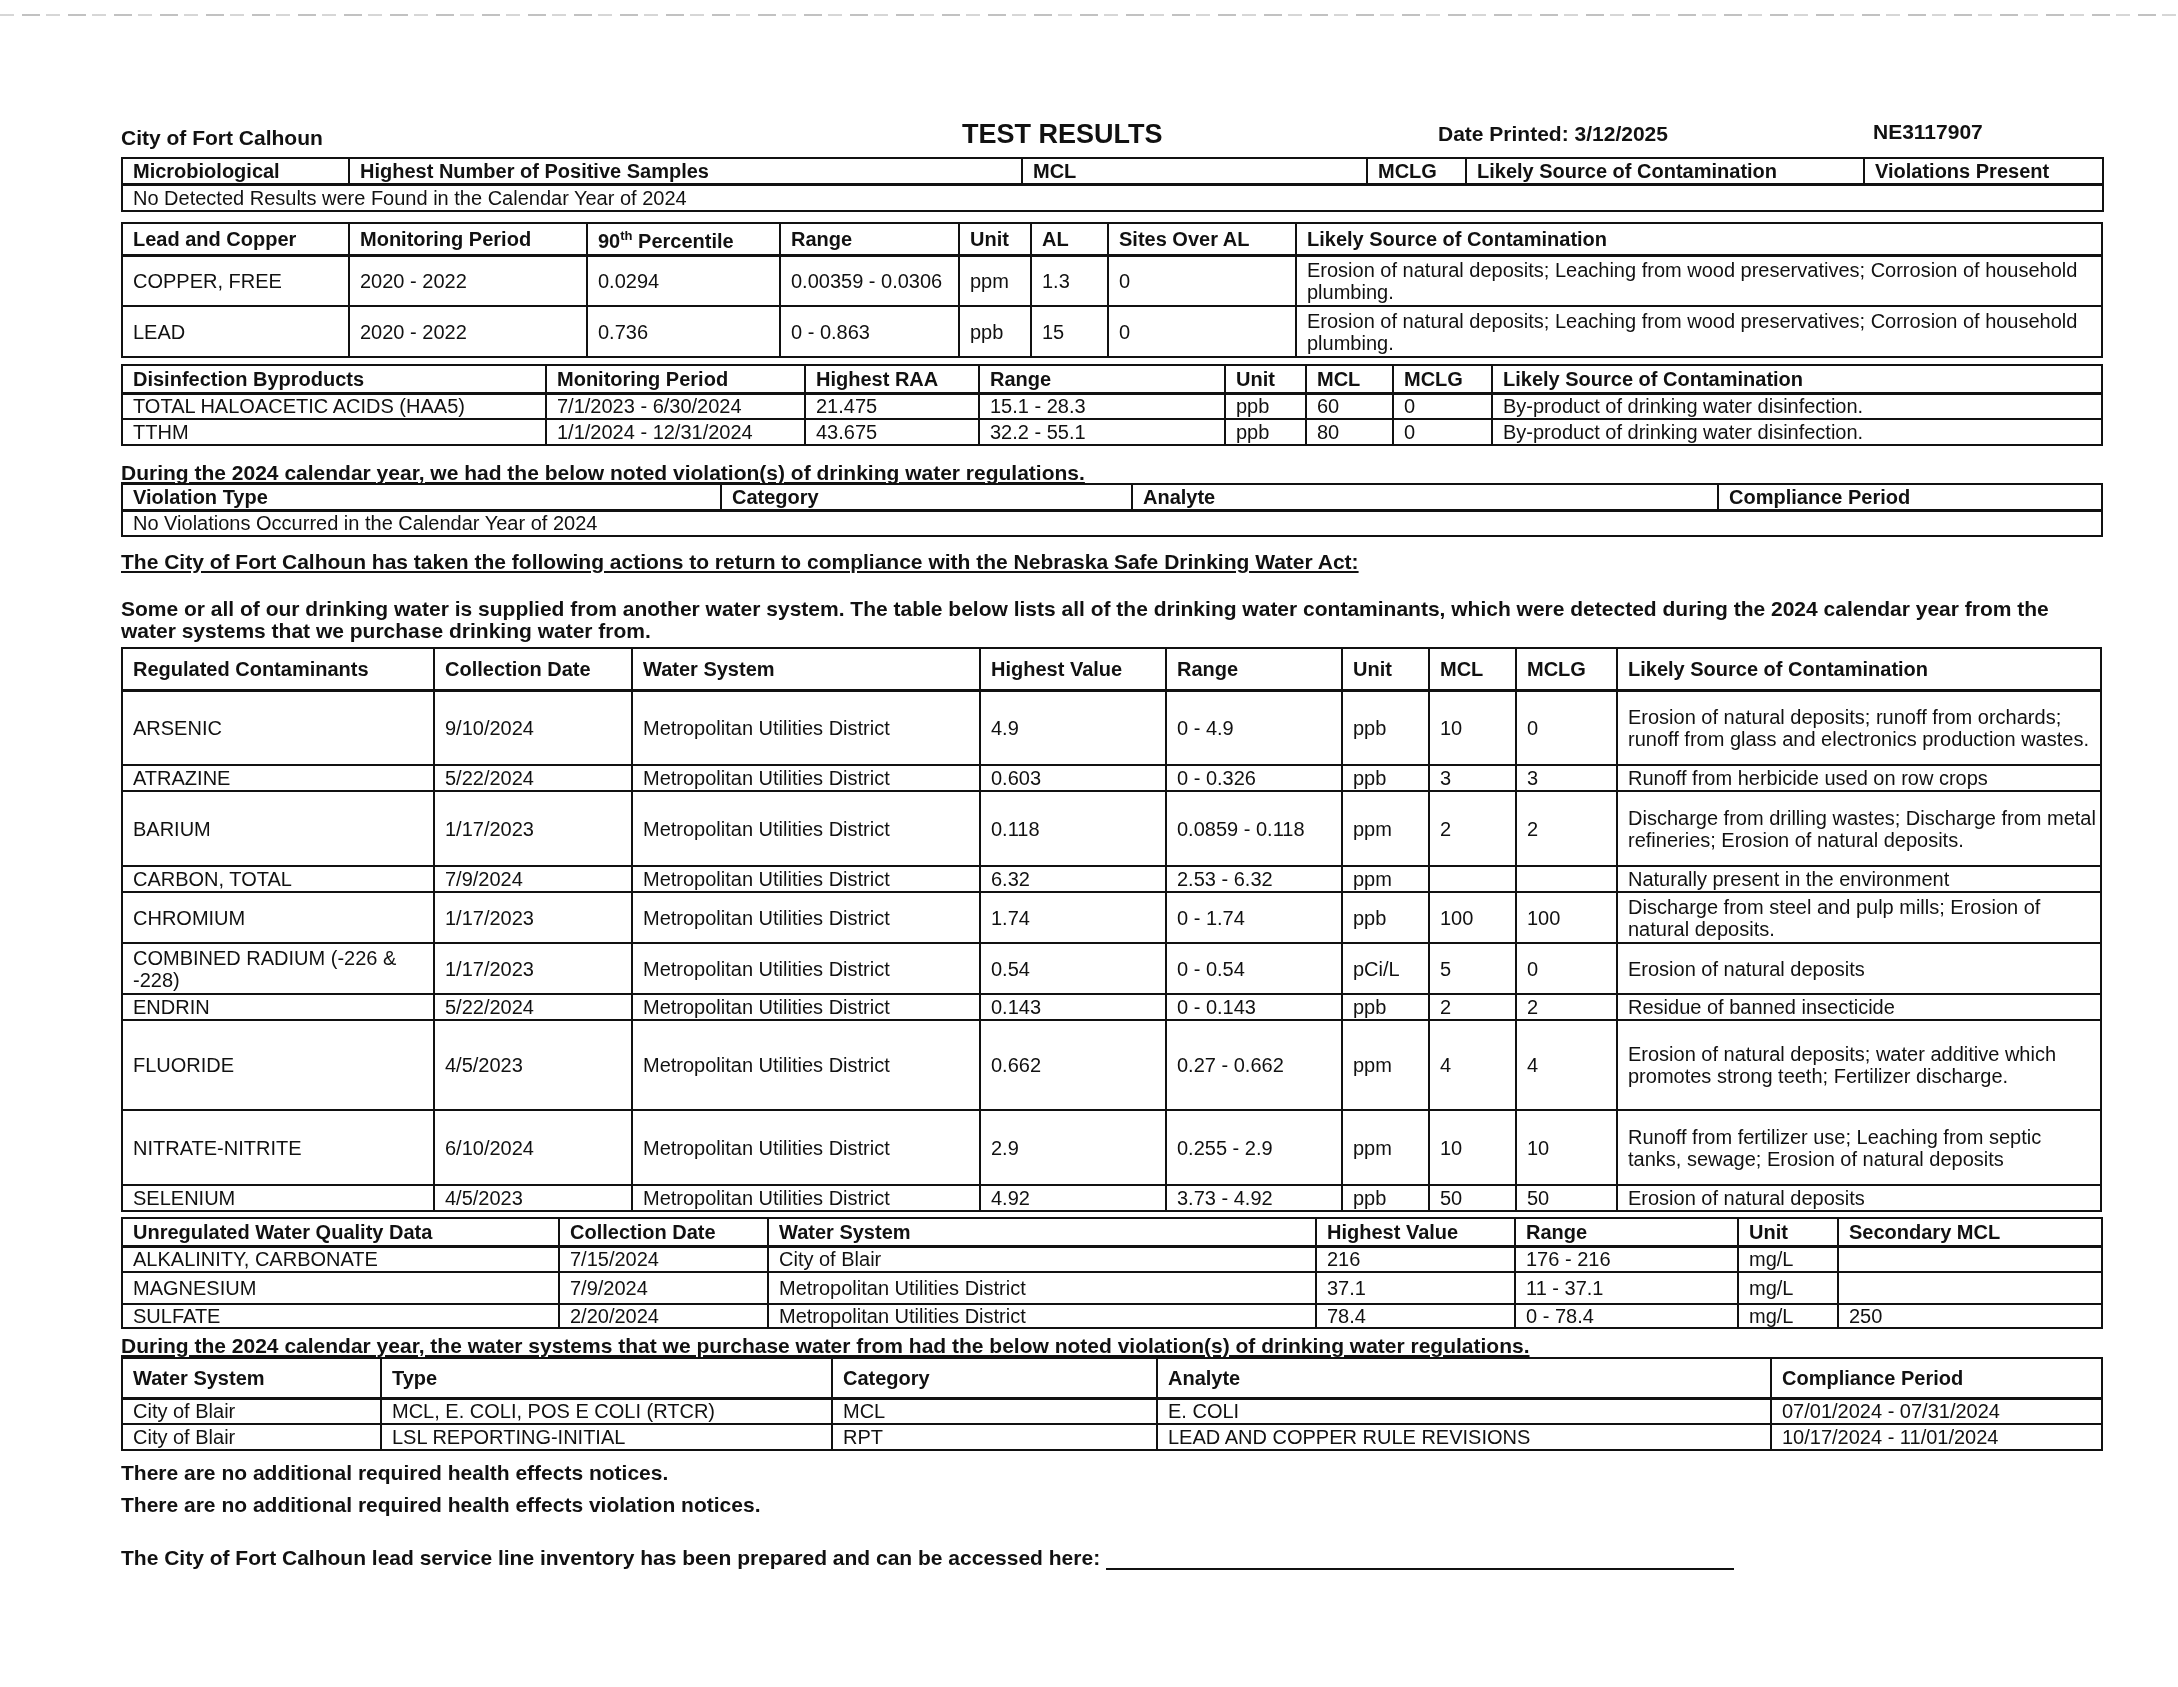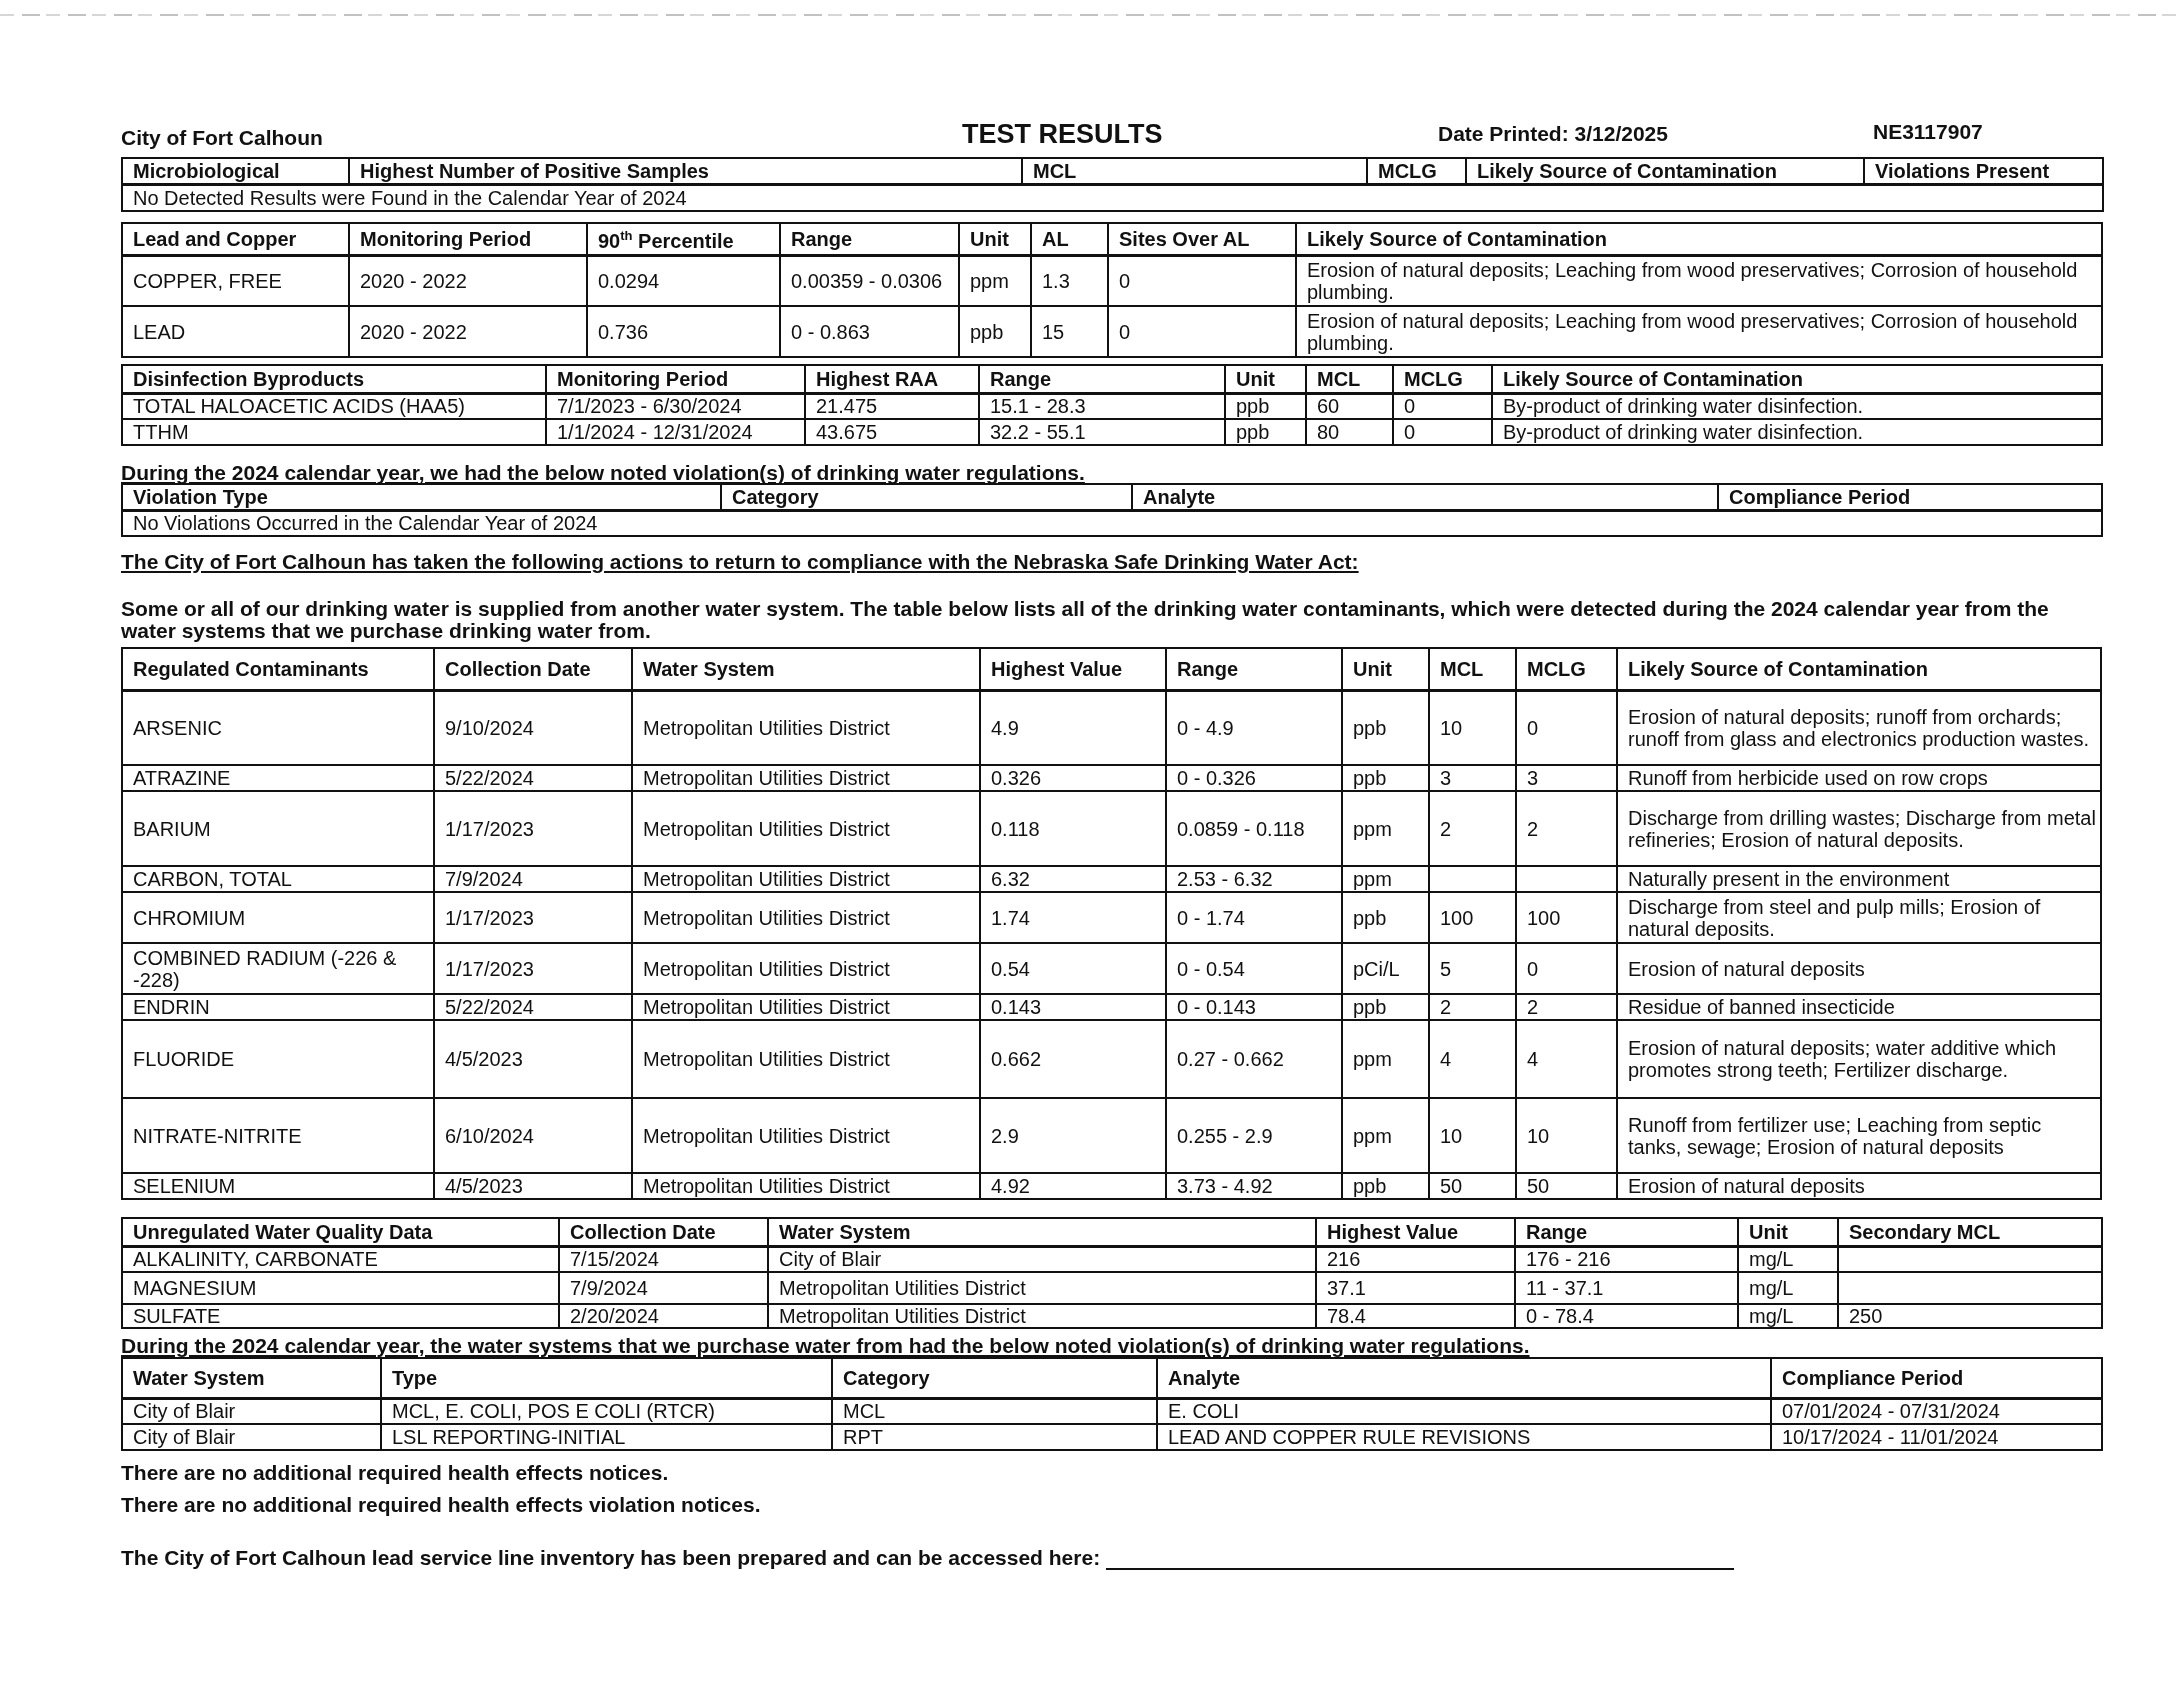--- a/index.html
+++ b/index.html
@@ -206,21 +206,21 @@
     <td>0 - 4.9</td>
     <td>ppb</td>
     <td>10</td>
     <td>0</td>
     <td class="wrap">Erosion of natural deposits; runoff from orchards; runoff from glass and electronics production wastes.</td>
   </tr>
   <tr style="height:26px;">
     <td>ATRAZINE</td>
     <td>5/22/2024</td>
     <td>Metropolitan Utilities District</td>
-    <td>0.326</td>
+    <td>0.603</td>
     <td>0 - 0.326</td>
     <td>ppb</td>
     <td>3</td>
     <td>3</td>
     <td class="wrap">Runoff from herbicide used on row crops</td>
   </tr>
   <tr style="height:75px;">
     <td>BARIUM</td>
     <td>1/17/2023</td>
     <td>Metropolitan Utilities District</td>
@@ -268,21 +268,21 @@
     <td>ENDRIN</td>
     <td>5/22/2024</td>
     <td>Metropolitan Utilities District</td>
     <td>0.143</td>
     <td>0 - 0.143</td>
     <td>ppb</td>
     <td>2</td>
     <td>2</td>
     <td class="wrap">Residue of banned insecticide</td>
   </tr>
-  <tr style="height:78px;">
+  <tr style="height:90px;">
     <td>FLUORIDE</td>
     <td>4/5/2023</td>
     <td>Metropolitan Utilities District</td>
     <td>0.662</td>
     <td>0.27 - 0.662</td>
     <td>ppm</td>
     <td>4</td>
     <td>4</td>
     <td class="wrap">Erosion of natural deposits; water additive which promotes strong teeth; Fertilizer discharge.</td>
   </tr>

